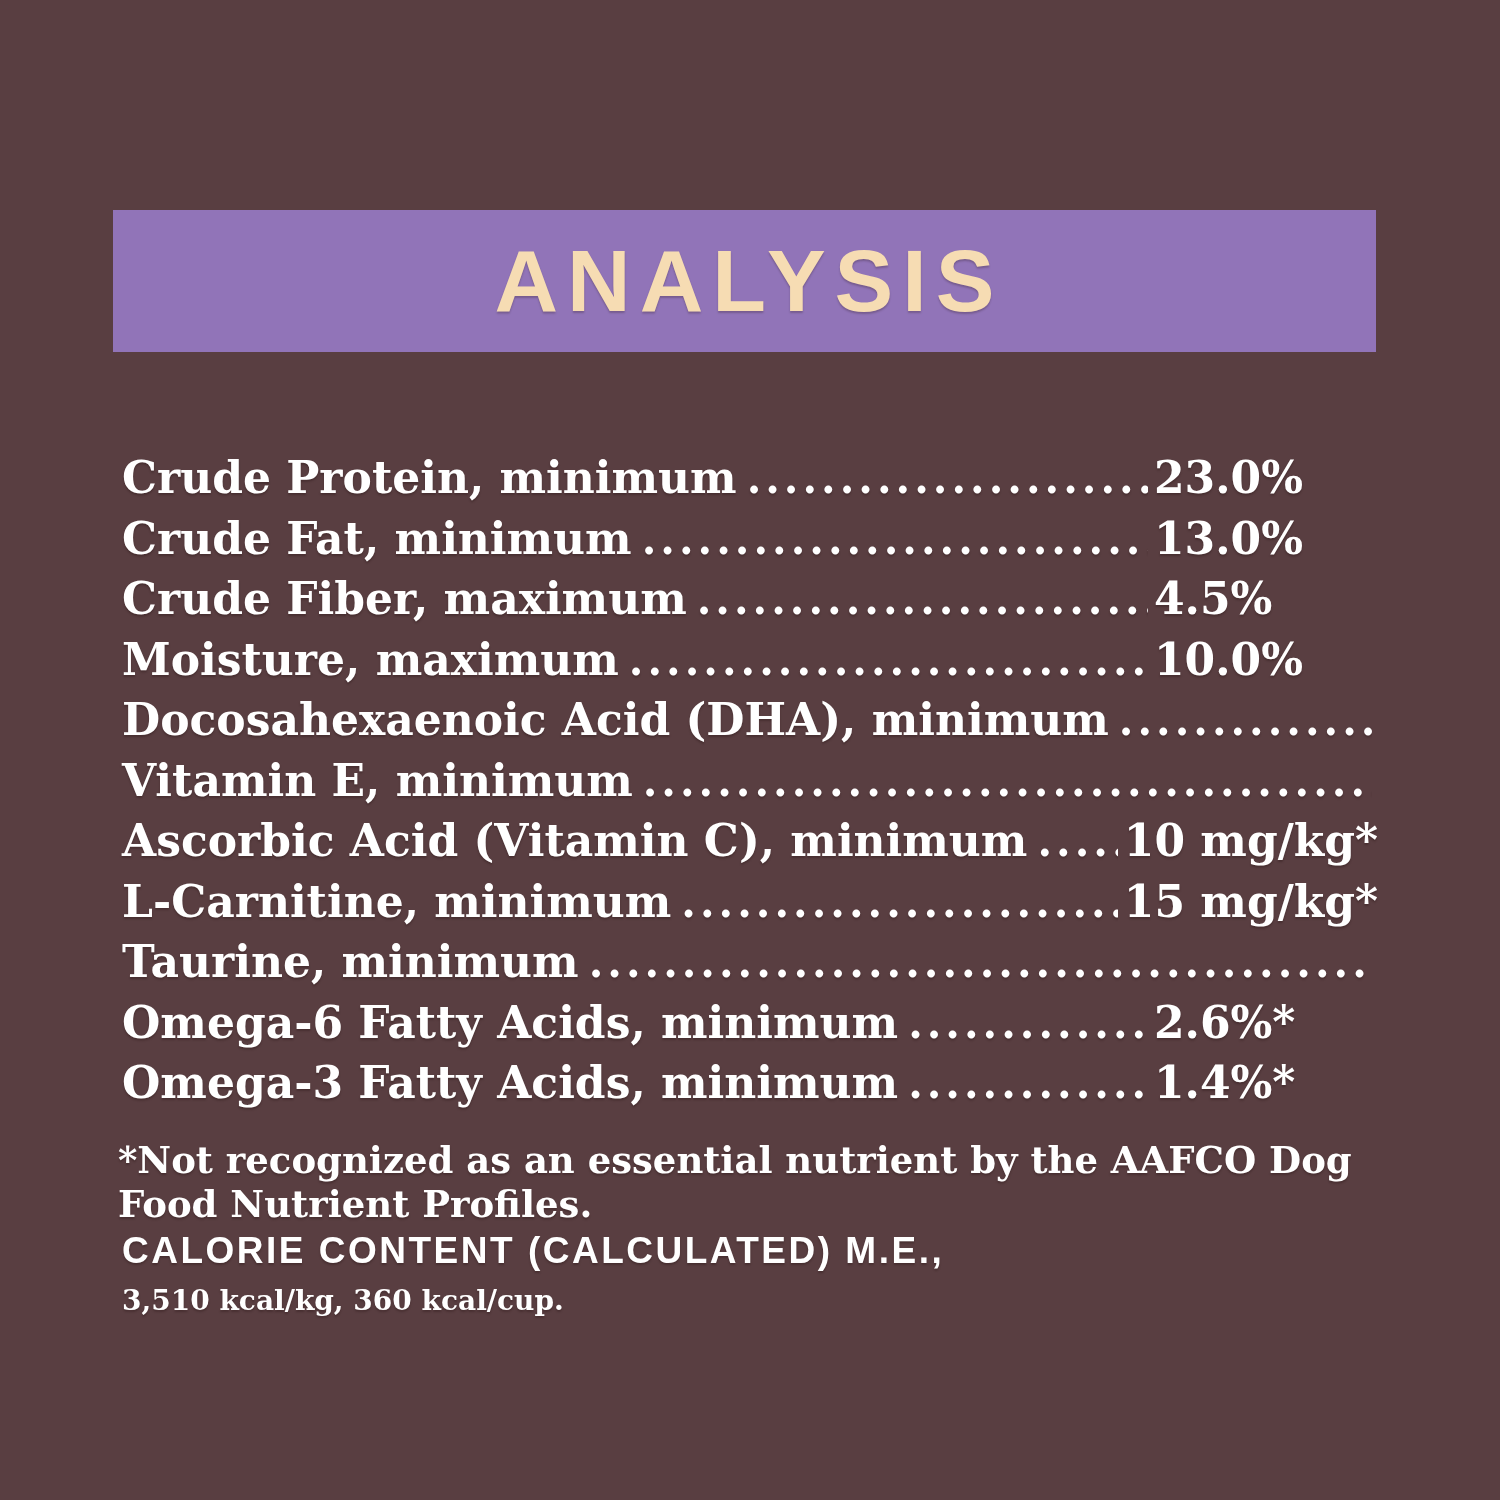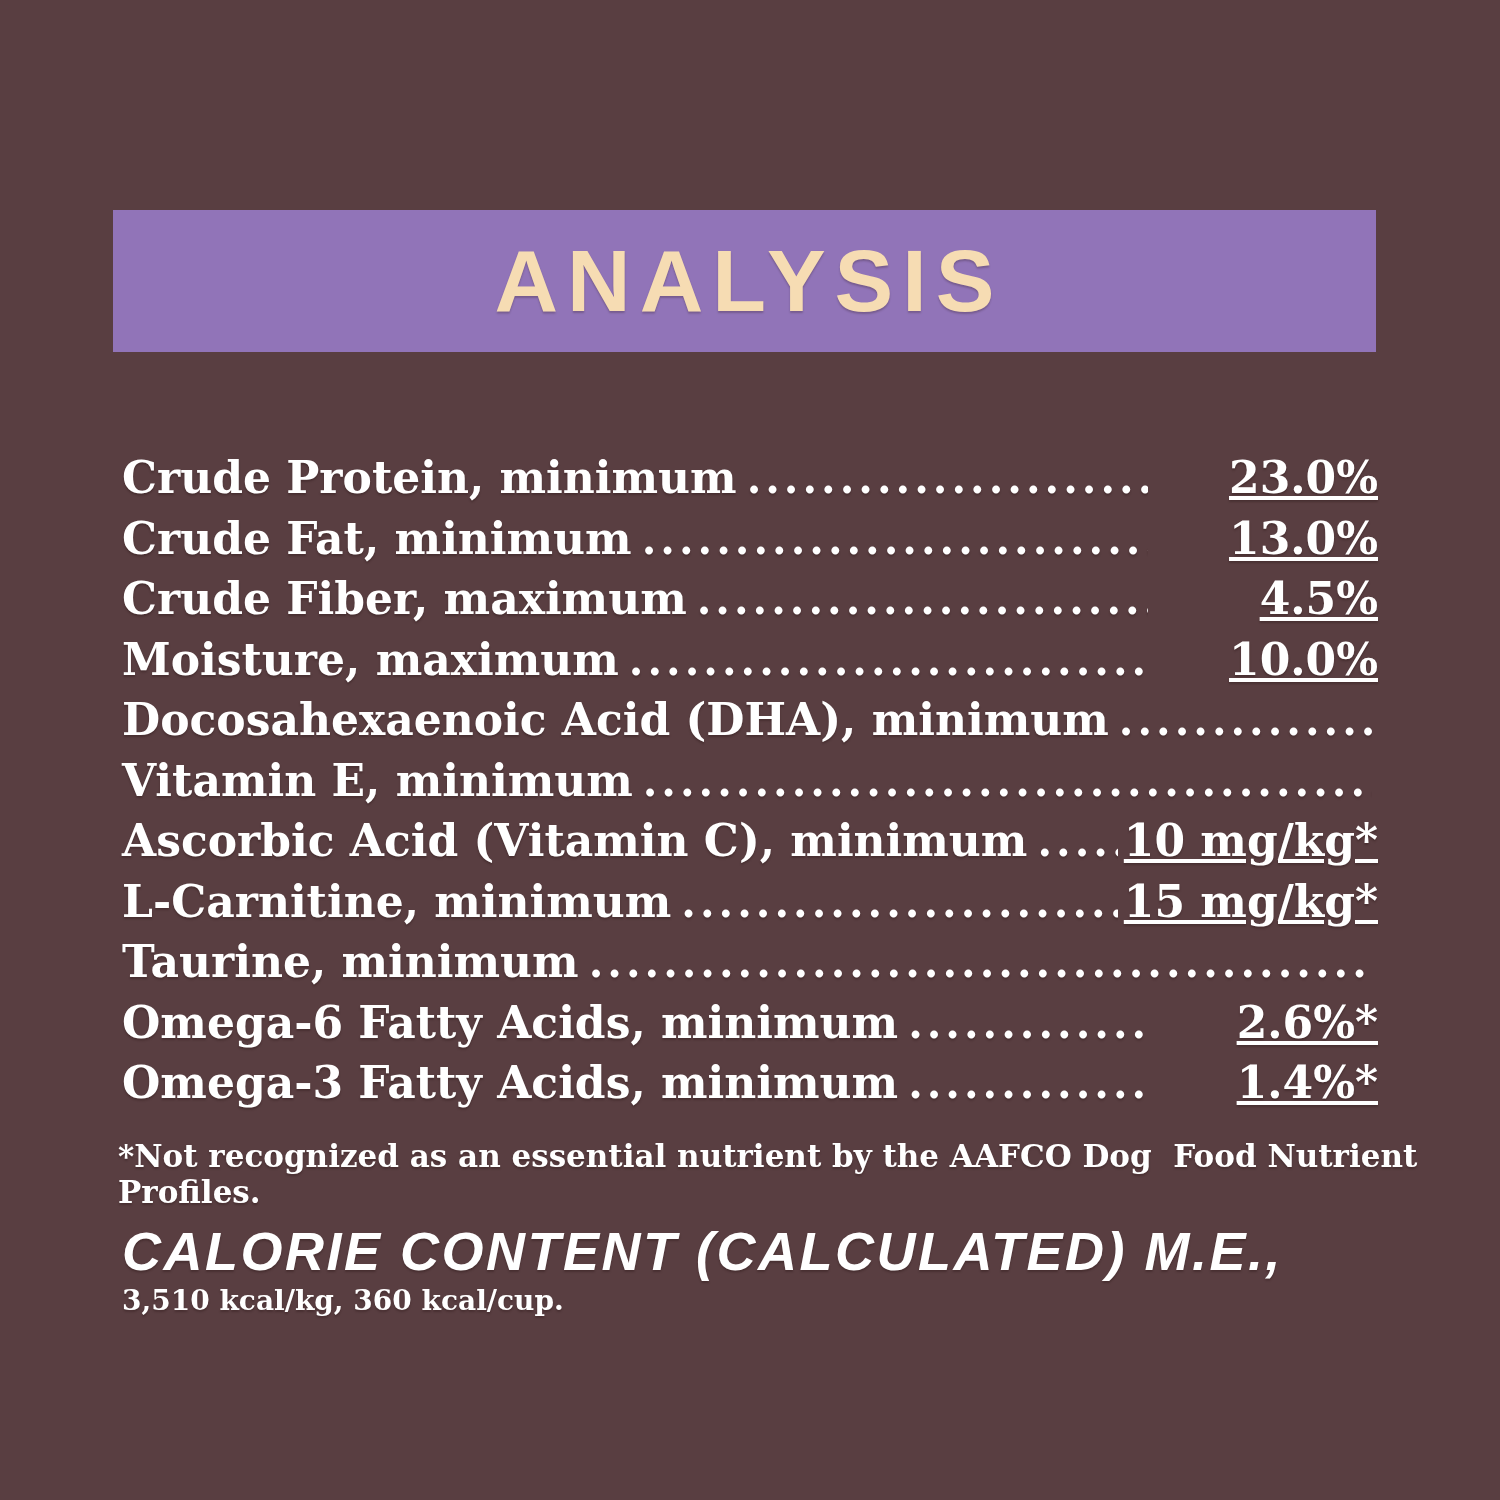--- a/index.html
+++ b/index.html
@@ -61,49 +61,47 @@
     margin: 0 6px 0 10px;
   }
   .leader::after {
     content: "....................................................................................................................";
     letter-spacing: 4px;
     font-size: 42px;
   }
   .row .value {
     flex: 0 0 224px;
     white-space: nowrap;
-    text-align: right;
-    text-decoration: underline;
+    text-align: left;
   }
   .footnote {
     position: absolute;
     left: 118px;
     top: 1138px;
     width: 1300px;
-    font-size: 31px;
+    font-size: 37px;
     font-weight: 700;
     color: #ffffff;
     white-space: pre-wrap;
     text-shadow: 0 2px 2px rgba(40,20,20,0.35);
   }
   .calorie {
     position: absolute;
     left: 122px;
     top: 1226px;
     color: #ffffff;
     text-shadow: 0 2px 2px rgba(40,20,20,0.35);
   }
   .calorie-heading {
     font-family: "Liberation Sans", sans-serif;
     font-weight: 700;
-    font-size: 54px;
+    font-size: 37px;
     letter-spacing: 2.5px;
     line-height: 50px;
     white-space: nowrap;
-    font-style: italic;
   }
   .calorie-detail {
     font-family: "DejaVu Serif", serif;
     font-weight: 700;
     font-size: 28px;
     line-height: 50px;
     white-space: nowrap;
   }
 </style>
 </head>

